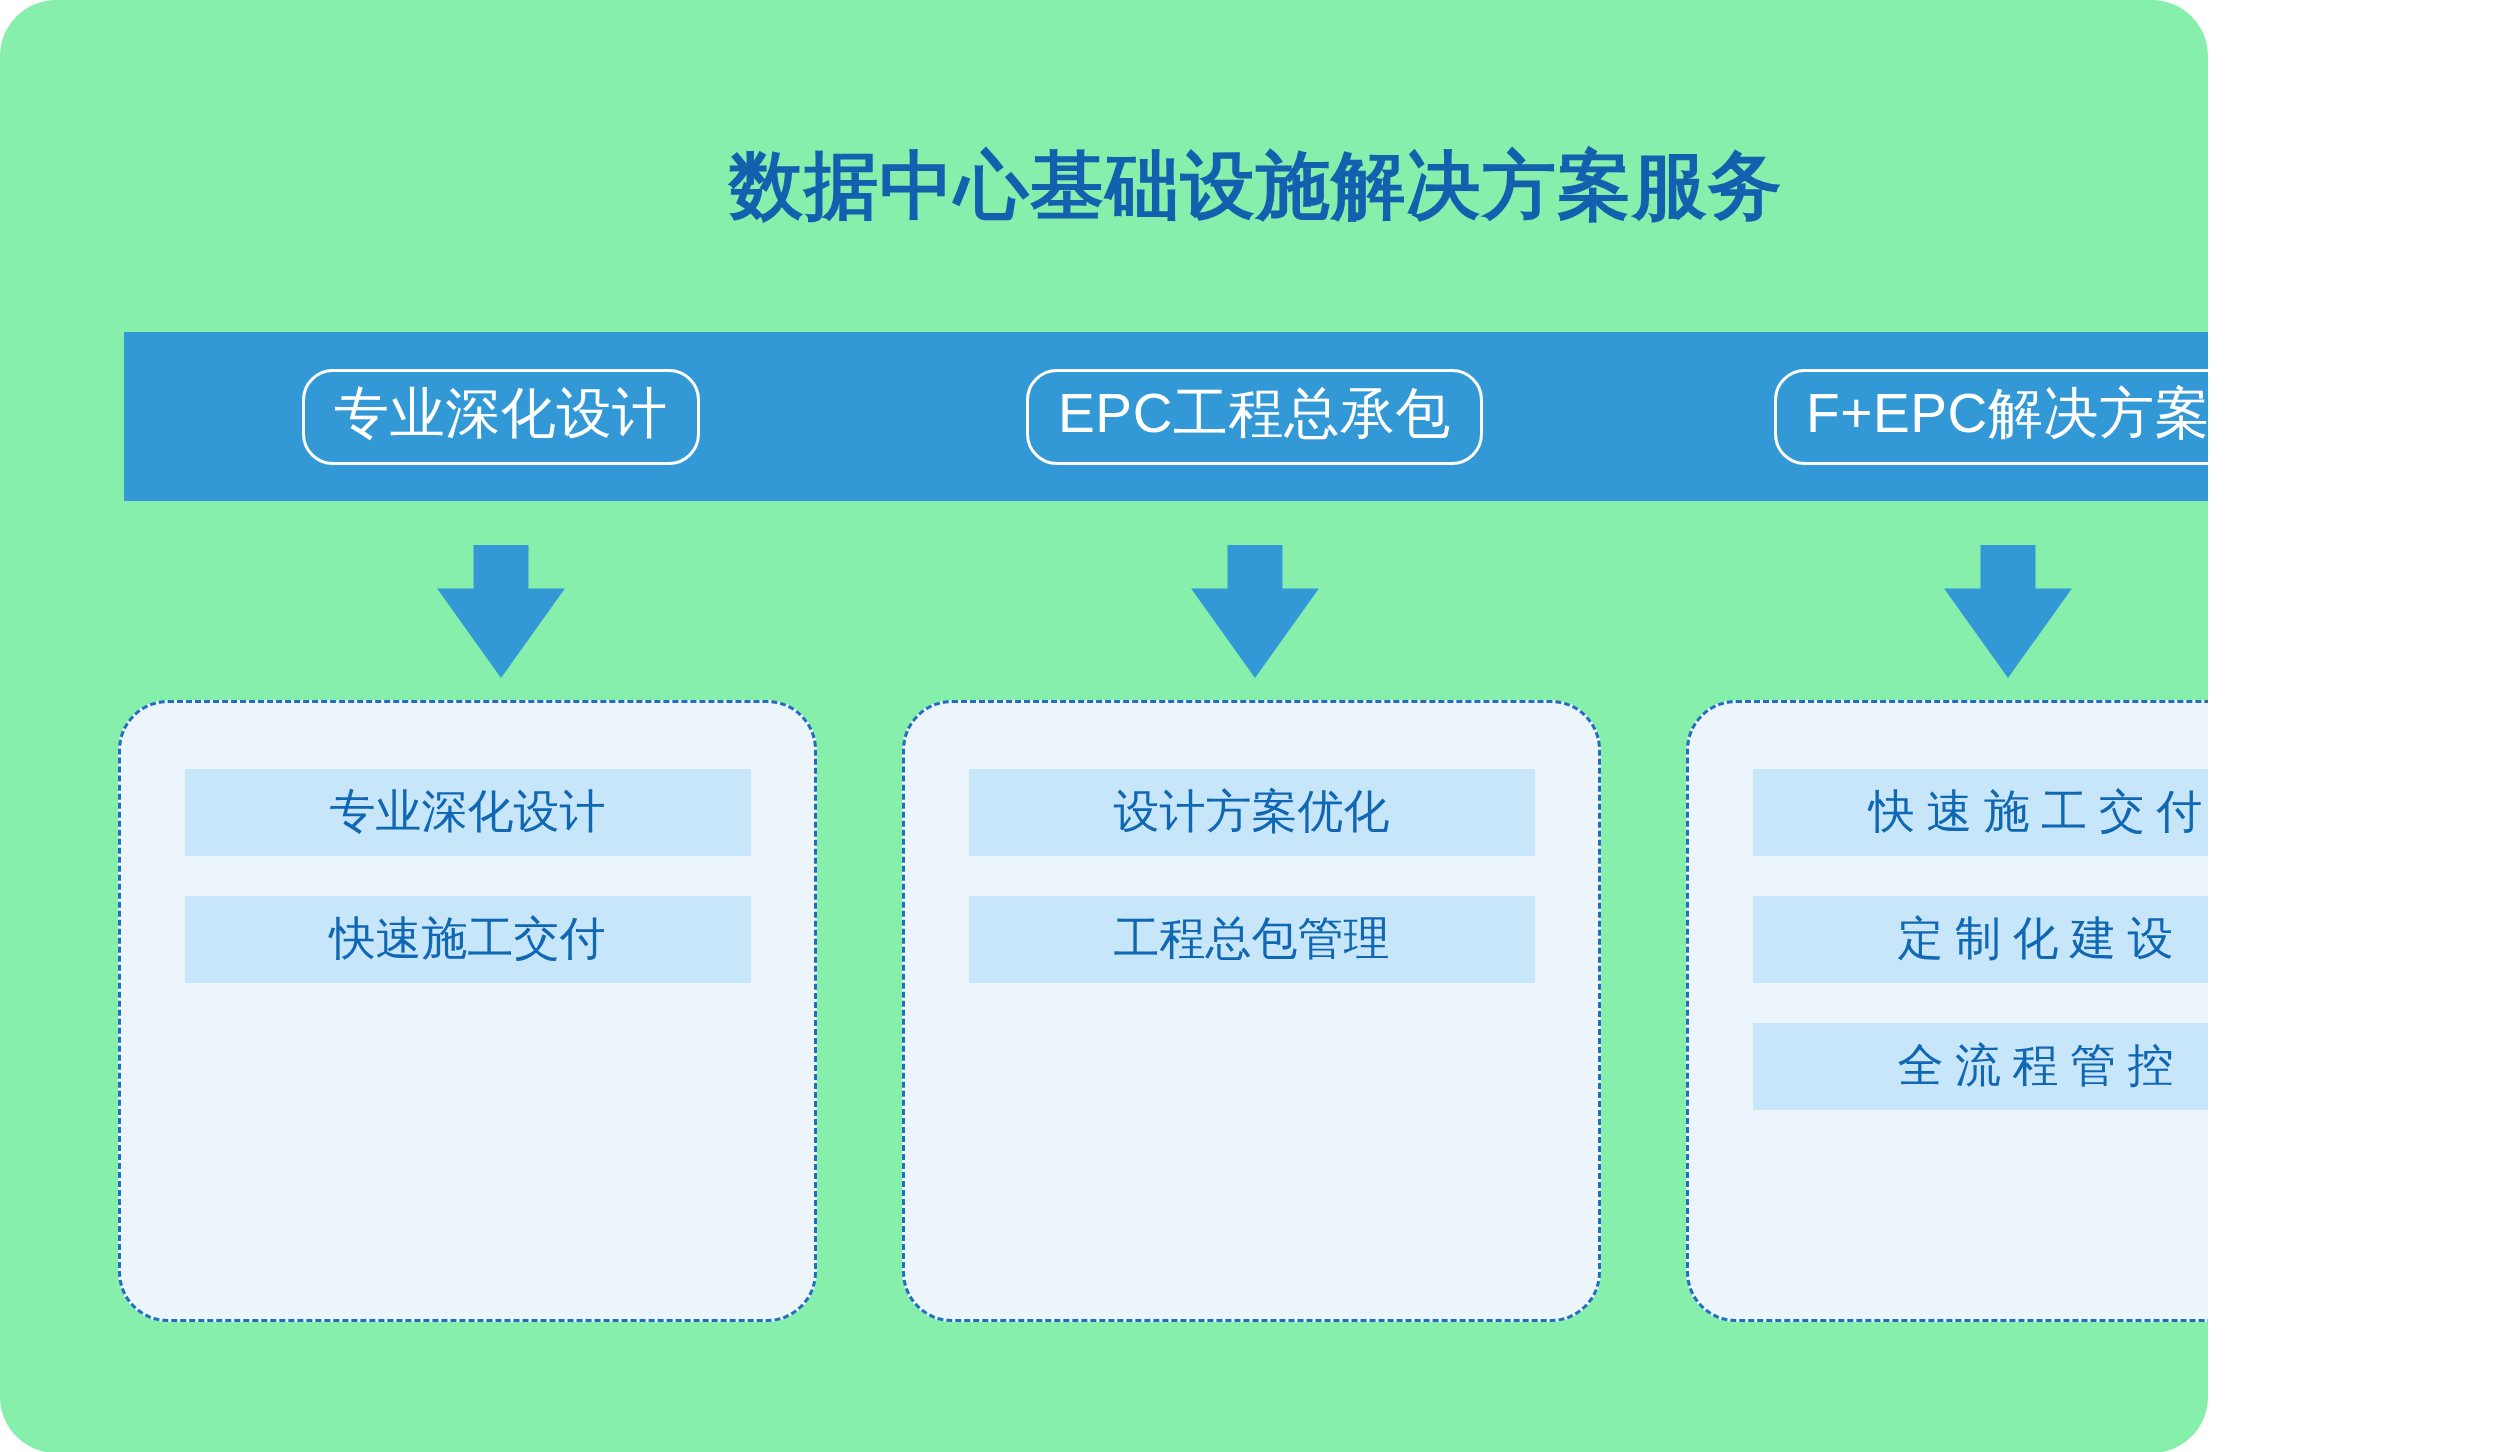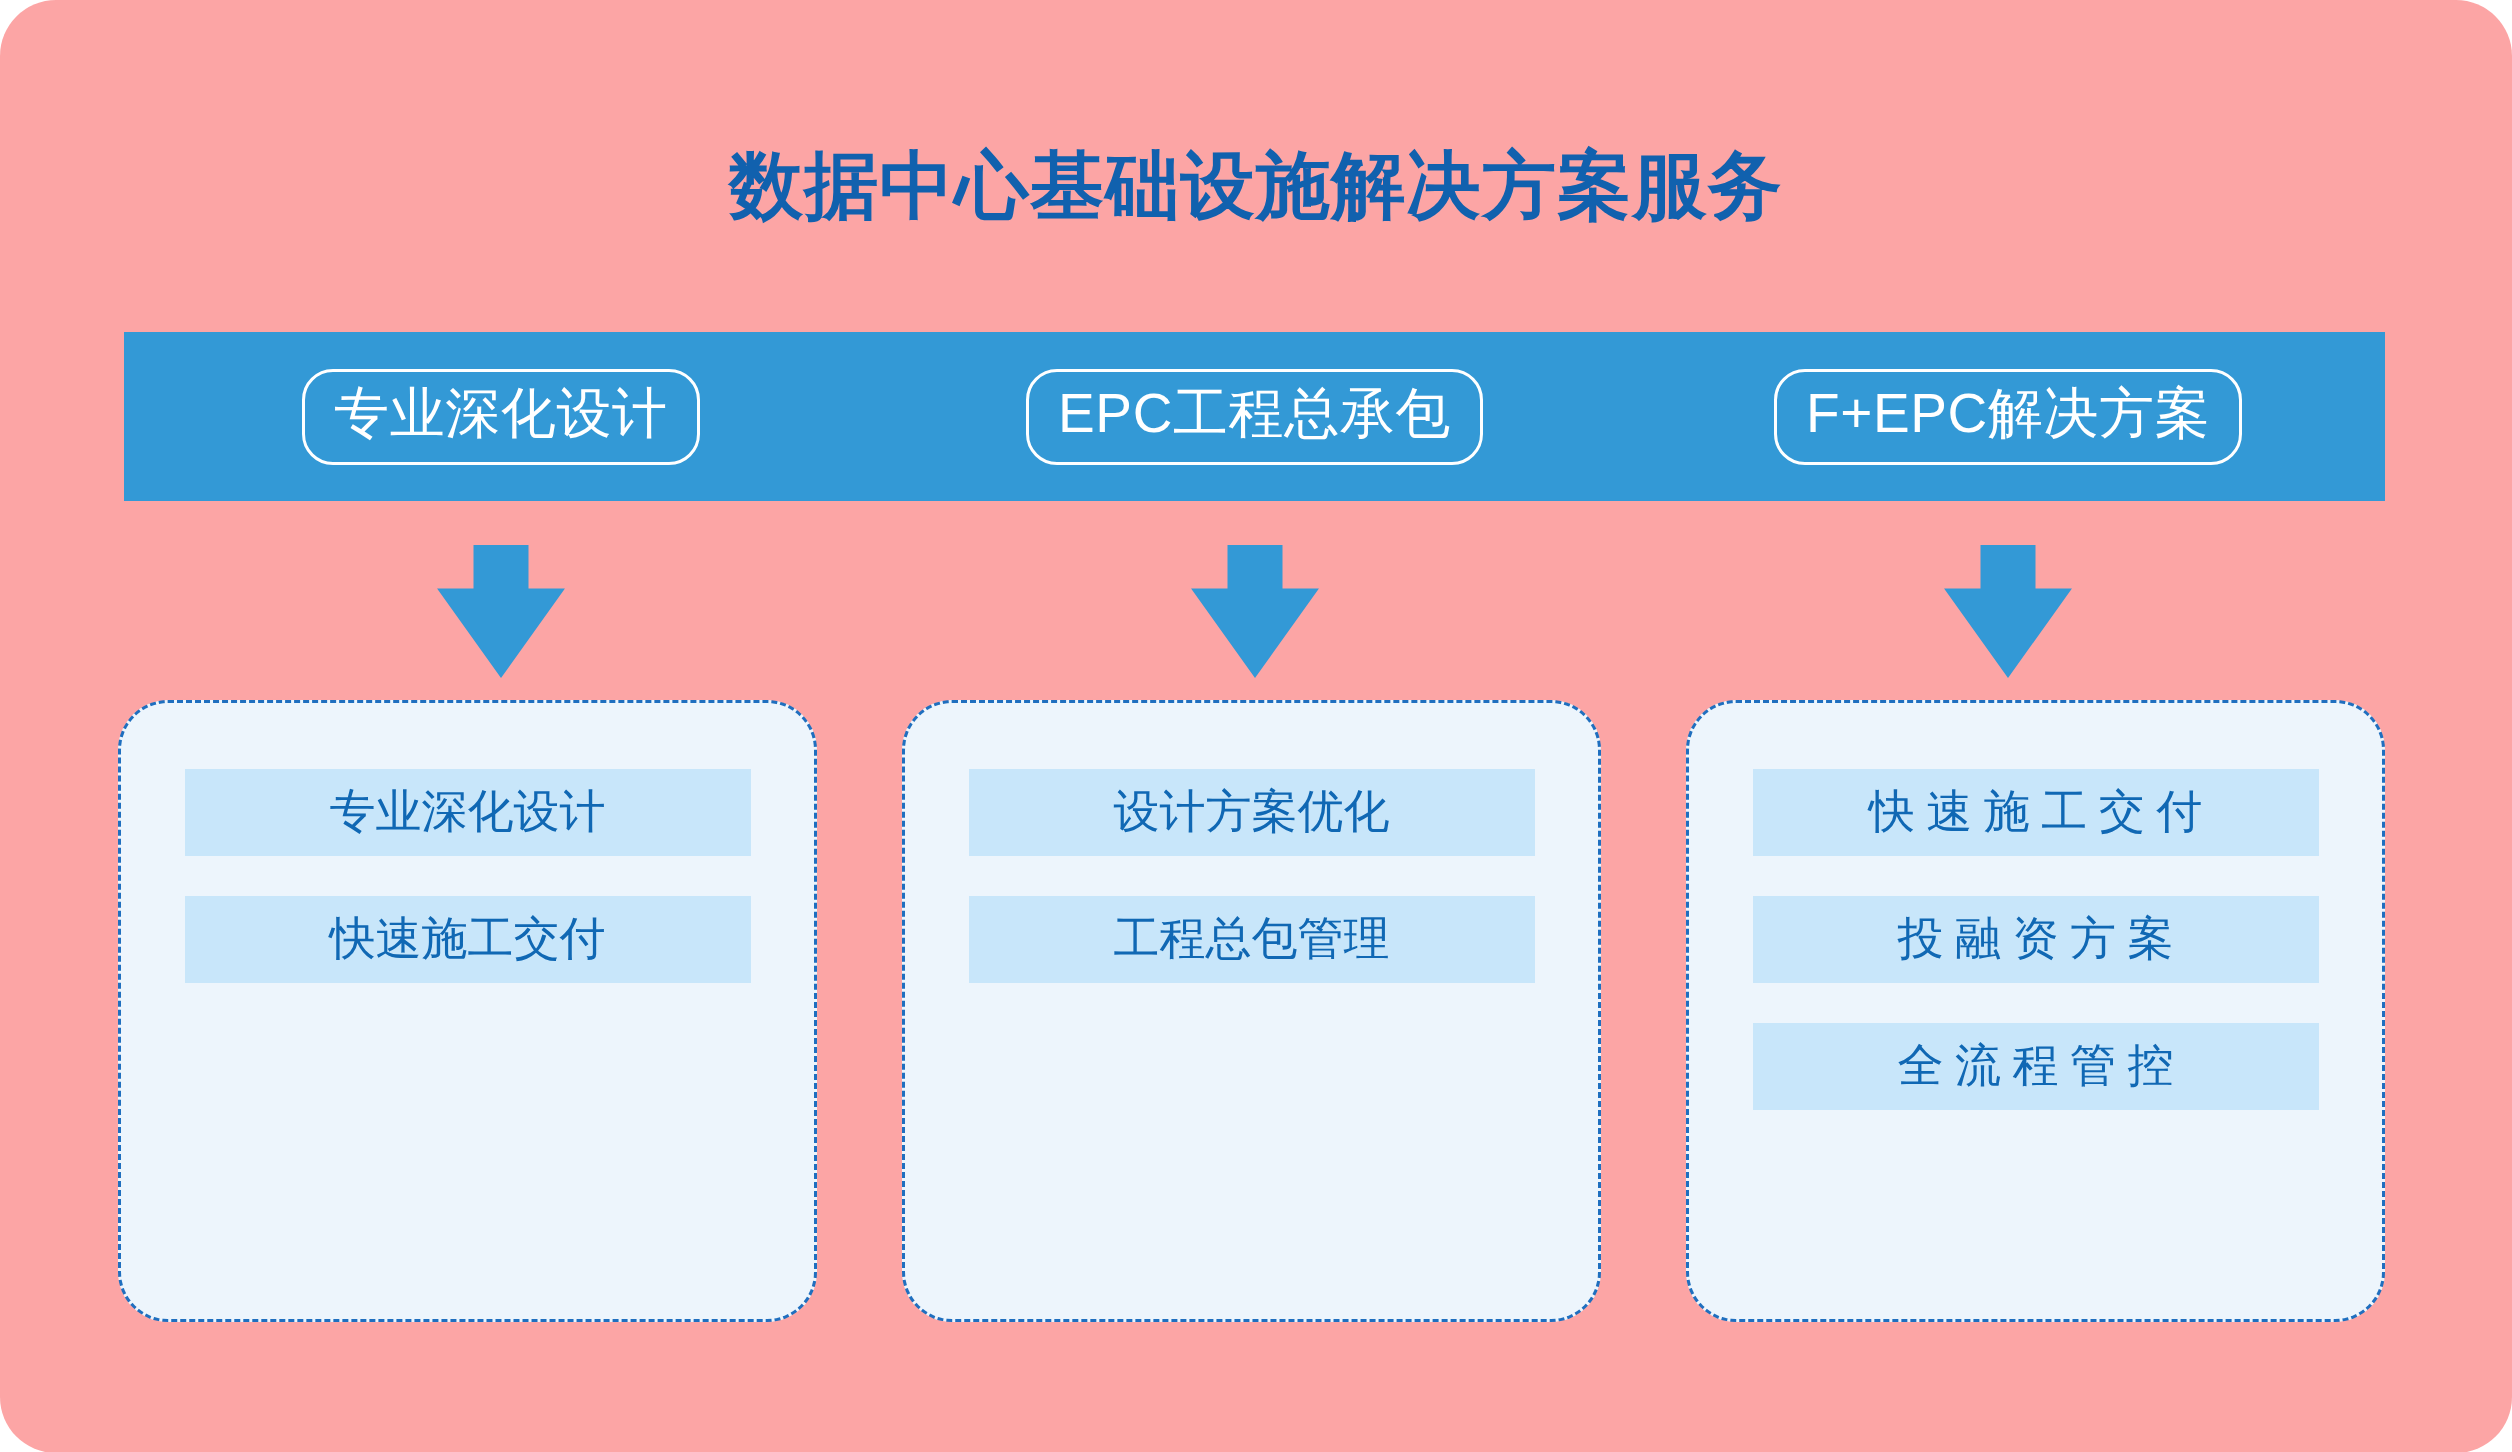--- a/index.html
+++ b/index.html
@@ -18,23 +18,23 @@
     position: relative;
     width: 2512px;
     height: 1453px;
     background: #ffffff;
   }
 
   .board {
     position: absolute;
     left: 0;
     top: 0;
-    width: 2512px;
+    width: 2208px;
     height: 1453px;
-    background: #fca5a5;
+    background: #86efac;
     border-radius: 56px;
     overflow: hidden;
   }
 
   
   .page-title {
     position: absolute;
     left: 0;
     top: 142px;
     width: 2512px;
@@ -236,21 +236,21 @@
         <div class="item-band">
           <span class="item-label">工程总包管理</span>
         </div>
       </div>
 
       <div class="card">
         <div class="item-band">
           <span class="item-label spaced">快速施工交付</span>
         </div>
         <div class="item-band">
-          <span class="item-label spaced">投融资方案</span>
+          <span class="item-label spaced">定制化建设</span>
         </div>
         <div class="item-band">
           <span class="item-label spaced">全流程管控</span>
         </div>
       </div>
 
     </div>
 
   </div>
 </div>

